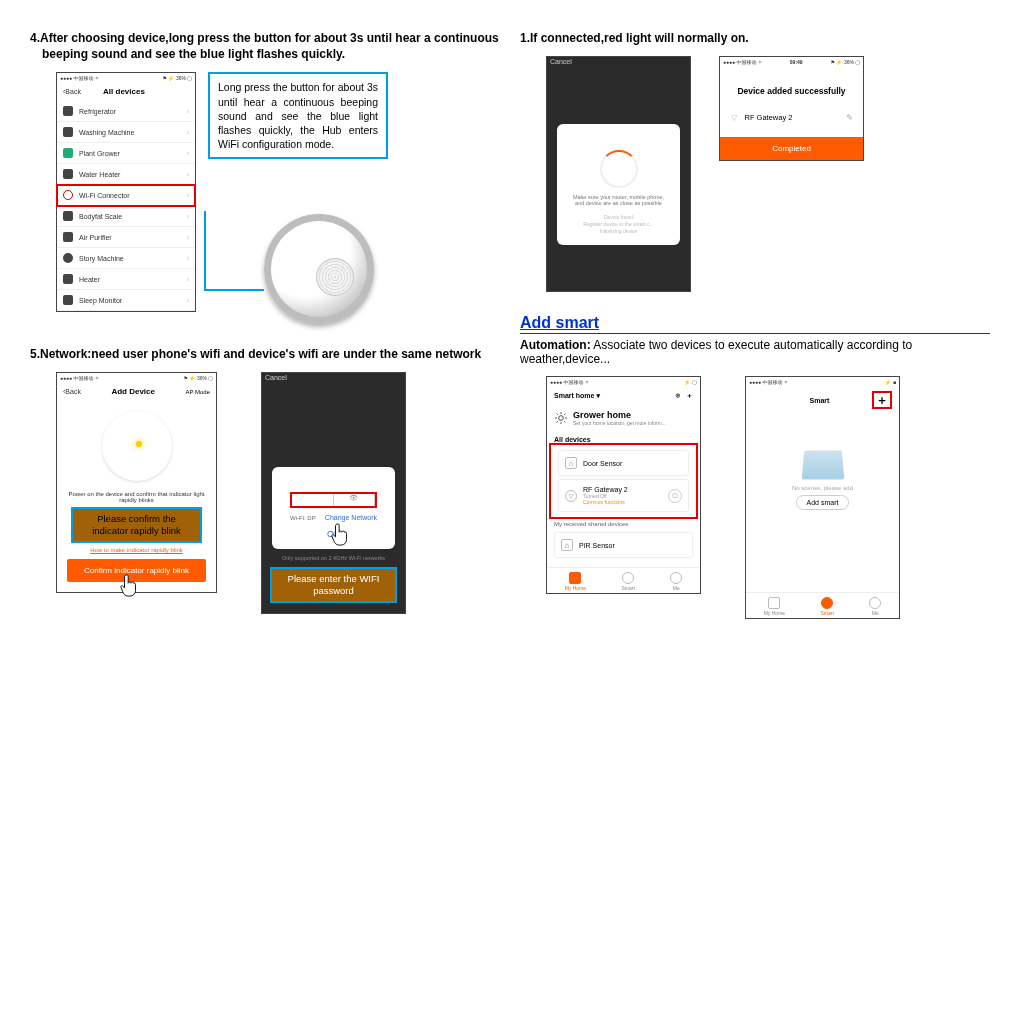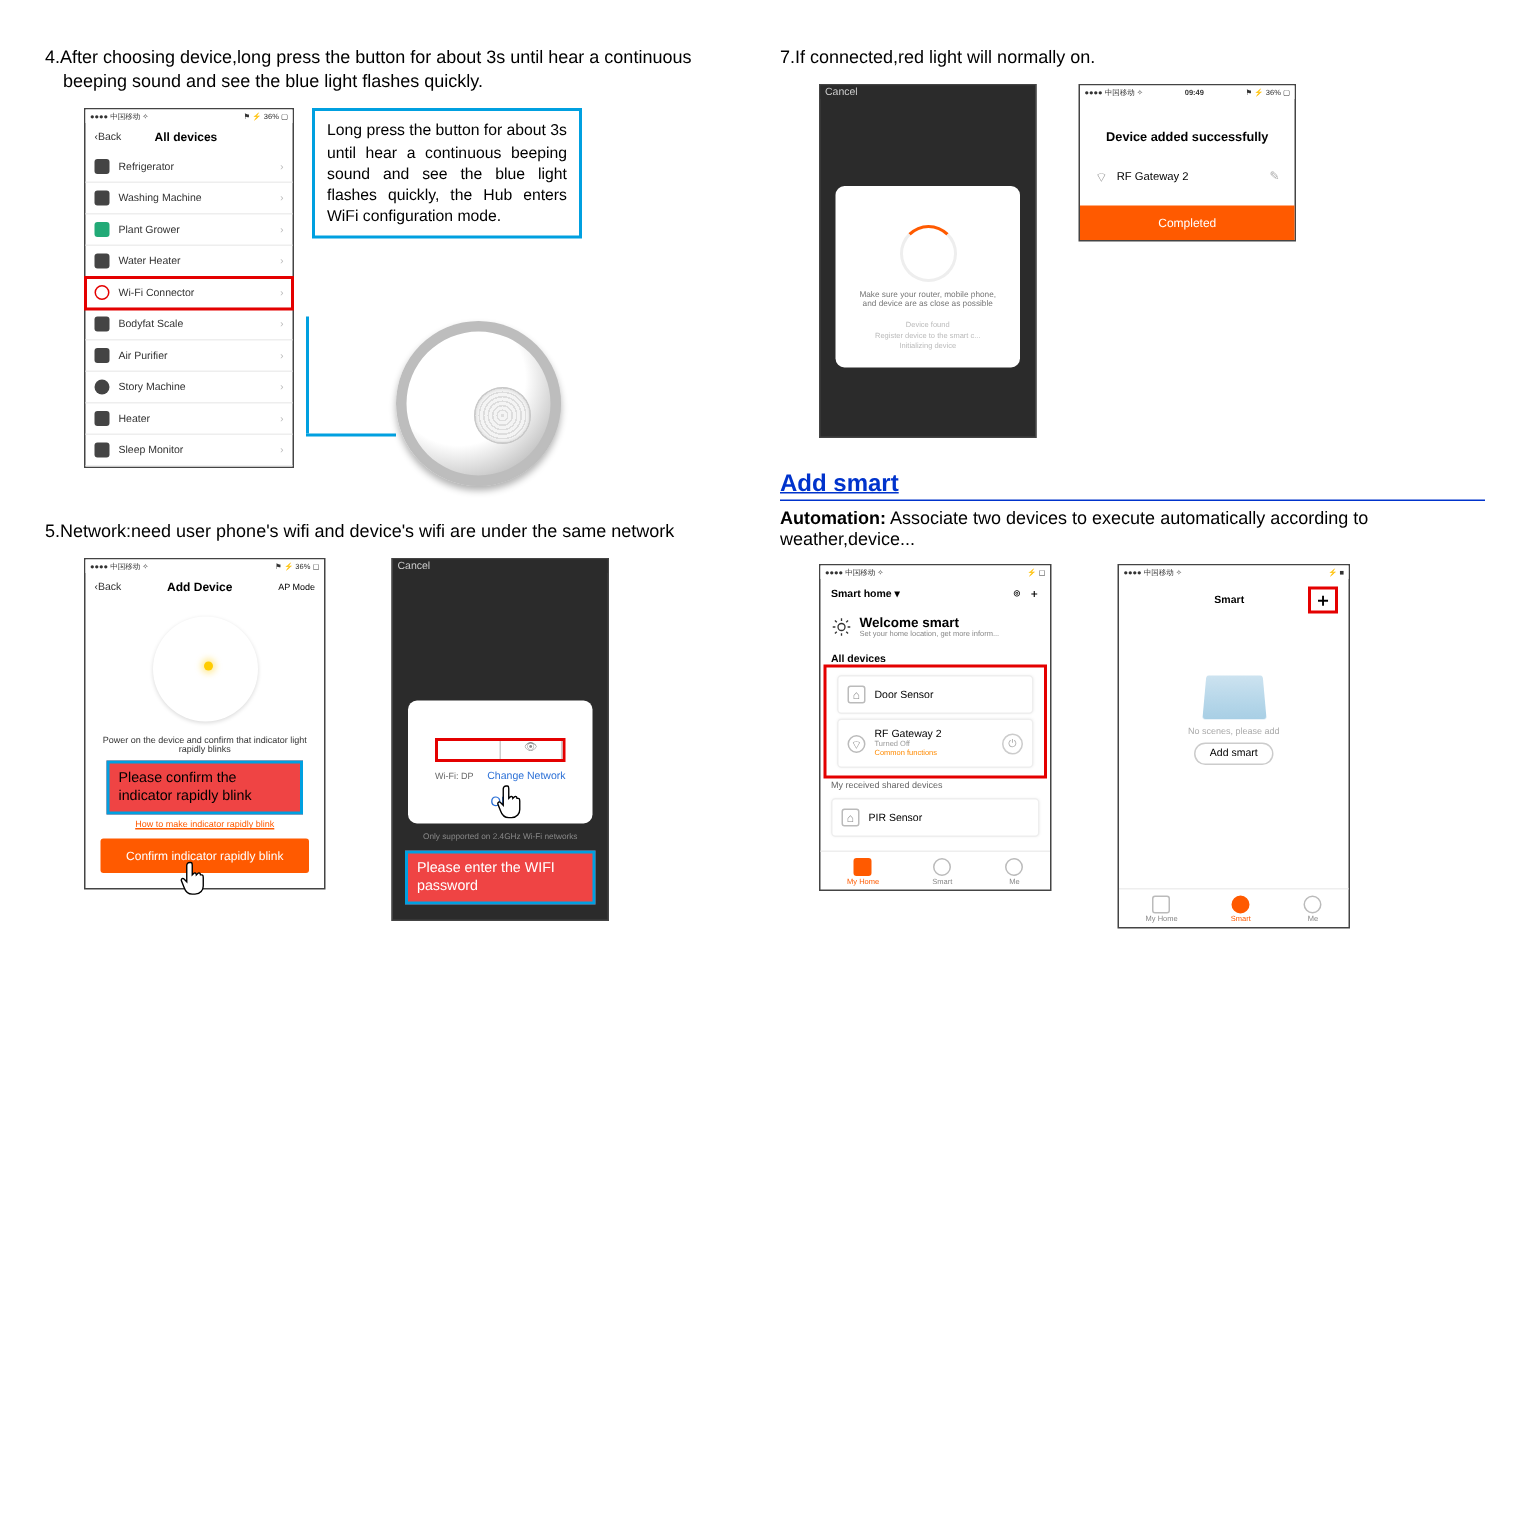--- a/index.html
+++ b/index.html
@@ -1,19 +1,19 @@
 <!DOCTYPE html>
 <html><head>
 <meta charset="utf-8">
 <style>
   * { box-sizing: border-box; margin: 0; padding: 0; }
   body { font-family: Arial, sans-serif; font-size: 11px; background: #fff; width: 1020px; height: 1020px; position: relative; color:#000; }
   .page { padding: 30px 30px; display: flex; gap: 20px; }
   .col { flex: 1; }
-  .step { font-size: 12px; line-height: 1.35; margin-bottom: 10px; padding-left: 12px; text-indent: -12px; }
+  .step { font-size: 12px; line-height: 1.35; margin-bottom: 10px; padding-left: 12px; text-indent: -12px; font-weight: bold; }
   .phone { border: 1px solid #444; background: #fff; width: 140px; display:inline-block; vertical-align:top;margin-left:16px; }
   .phone-status { height: 9px; background:#fff; border-bottom:0; font-size:5px; padding:1px 3px; display:flex; justify-content:space-between; color:#333; align-items:center;}
   .phone-status .time { flex:1; text-align:center; font-weight:bold;}
   .phone-dark { background:#2b2b2b; color:#fff; }
   .phone-dark .phone-status { background:#2b2b2b; color:#ccc; }
   .row-flex { display:flex; gap:12px; align-items:flex-start; margin-left:10px; margin-bottom:22px;}
   .callout { border:2px solid #00a0e0; padding:6px 8px; font-size:10.5px; line-height:1.35; width:180px; text-align:justify; background:#fff;}
   .list-item { display:flex; align-items:center; padding:5px 6px; border-bottom:0.5px solid #eee; font-size:7px; color:#333; }
   .list-icon { width:10px; height:10px; background:#444; border-radius:2px; margin-right:6px; flex-shrink:0; }
   .chev { color:#bbb; margin-left:auto; font-size:7px;}
@@ -49,21 +49,21 @@
   .dev-card .sub { font-size:5px; color:#999; display:block;}
   .dev-card .pwr { margin-left:auto; width:14px; height:14px; border:1px solid #ccc; border-radius:50%; font-size:7px; display:flex; align-items:center; justify-content:center; color:#aaa;}
   .bottom-nav { display:flex; justify-content:space-around; padding:4px 0 2px; border-top:.5px solid #eee; font-size:5px; color:#888; }
   .bottom-nav .nav-it { text-align:center; }
   .bottom-nav .nav-ico { width:12px; height:12px; margin:0 auto 1px; border:1px solid #bbb; border-radius:2px;}
   .bottom-nav .active { color:#ff5a00;}
   .bottom-nav .active .nav-ico { border-color:#ff5a00; background:#ff5a00;}
   .empty-box { width:40px; height:30px; background:linear-gradient(#cde3f0,#a8cfe5); margin:35px auto 6px; transform:perspective(60px) rotateX(15deg); border-radius:2px;}
   .plus-box { border:2px solid #e40000; padding:1px 2px; font-size:12px; line-height:1; }
   .prog-ring { width:38px; height:38px; border-radius:50%; border:2px solid #eee; border-top-color:#ff5a00; margin:6px auto; display:flex; align-items:center; justify-content:center; font-size:8px;}
-  .overlay-callout { border:2px solid #00a0e0; padding:4px 6px; background:#ef4444; font-size:9.5px; line-height:1.25; margin:4px 8px 0; }
+  .overlay-callout { border:2px solid #00a0e0; padding:4px 6px; background:#a16207; font-size:9.5px; line-height:1.25; margin:4px 8px 0;text-align:center; }
   .add-smart-btn { border:1px solid #ccc; border-radius:10px; padding:3px 10px; font-size:7px; display:inline-block; margin:4px auto; }
   svg.handsvg path{fill:#fff; stroke:#000; stroke-width:1;}
 </style>
 </head>
 <body>
 
 <div class="page">
 
   <div class="col">
     <p class="step">4.After choosing device,long press the button for about 3s until hear a continuous beeping sound and see the blue light flashes quickly.</p>
@@ -194,21 +194,21 @@
               <path d="M9 3c1 0 1 1 1 2v7l1-1c1-1 2 0 2 1l1-1c1-1 2 0 2 1l1 0c1 0 1 1 1 2v6c0 3-2 6-6 6h-2c-3 0-5-2-6-5l-2-5c0-1 1-2 2-1l2 2V5c0-1 1-2 2-2z"></path>
             </svg>
         </div>
         <div class="overlay-callout" style="position:relative; margin-top:6px;">Please enter the WIFI password</div>
         <div style="height:10px;"></div>
       </div>
     </div>
   </div>
 
   <div class="col">
-    <p class="step">7.If connected,red light will normally on.</p>
+    <p class="step">1.If connected,red light will normally on.</p>
 
     <div class="row-flex" style="">
 
       <div class="phone phone-dark" style="width:145px;">
         <div class="phone-status">
             <span style="font-size:7px;">Cancel</span>
             <span></span>
             <span></span>
           </div>
         <div style="height:28px;"></div>
@@ -266,21 +266,21 @@
                 <line x1="12" y1="19" x2="12" y2="22"></line>
                 <line x1="2" y1="12" x2="5" y2="12"></line>
                 <line x1="19" y1="12" x2="22" y2="12"></line>
                 <line x1="4.5" y1="4.5" x2="6.6" y2="6.6"></line>
                 <line x1="17.4" y1="17.4" x2="19.5" y2="19.5"></line>
                 <line x1="4.5" y1="19.5" x2="6.6" y2="17.4"></line>
                 <line x1="17.4" y1="6.6" x2="19.5" y2="4.5"></line>
               </g>
             </svg>
           <div class="welcome-txt">
-              <h4>Welcome smart</h4>
+              <h4>Grower home</h4>
               <p>Set your home location, get more inform...</p>
             </div>
         </div>
         <p class="sec-label">All devices</p>
         <div style="outline:2px solid #e40000; margin:0 4px; padding:2px 0;">
           <div class="dev-card">
               <span class="dico">⌂</span>
               <span>Door Sensor</span>
             </div>
           <div class="dev-card">

